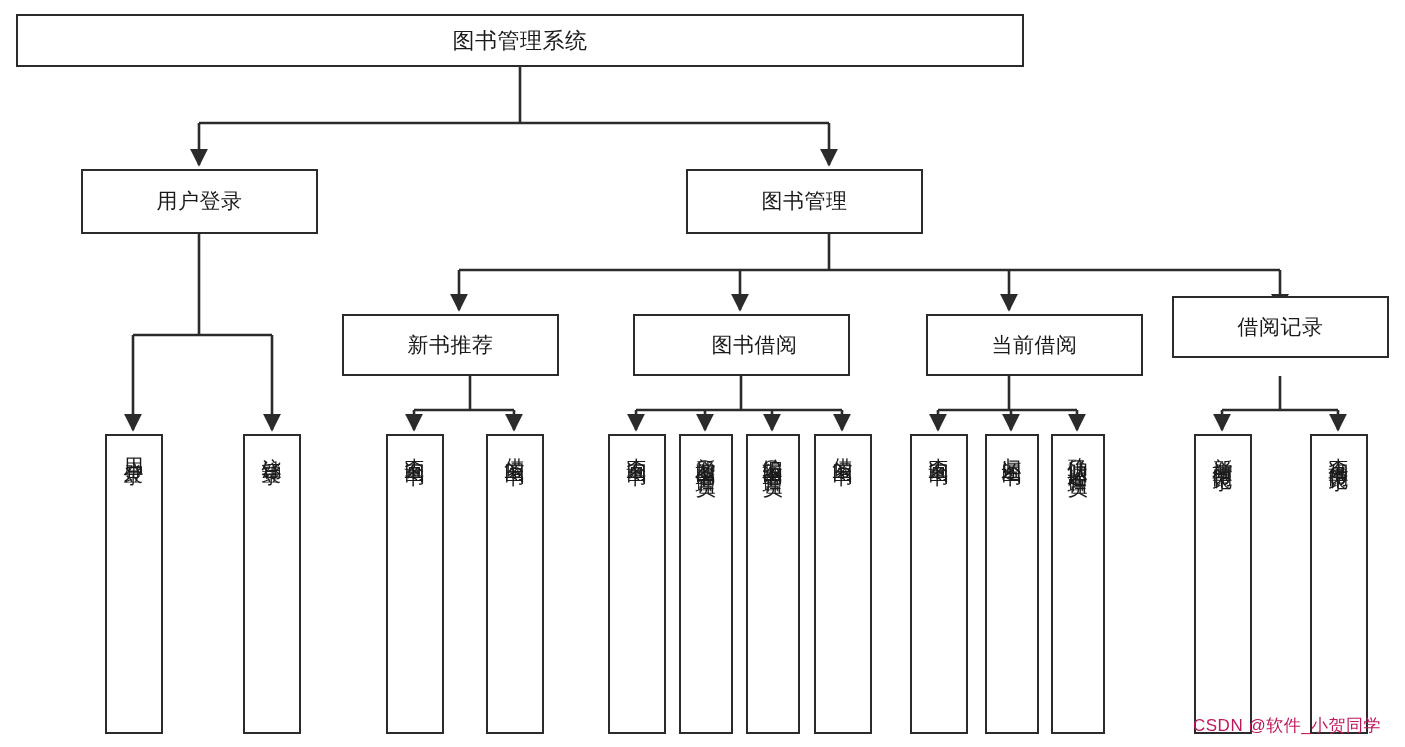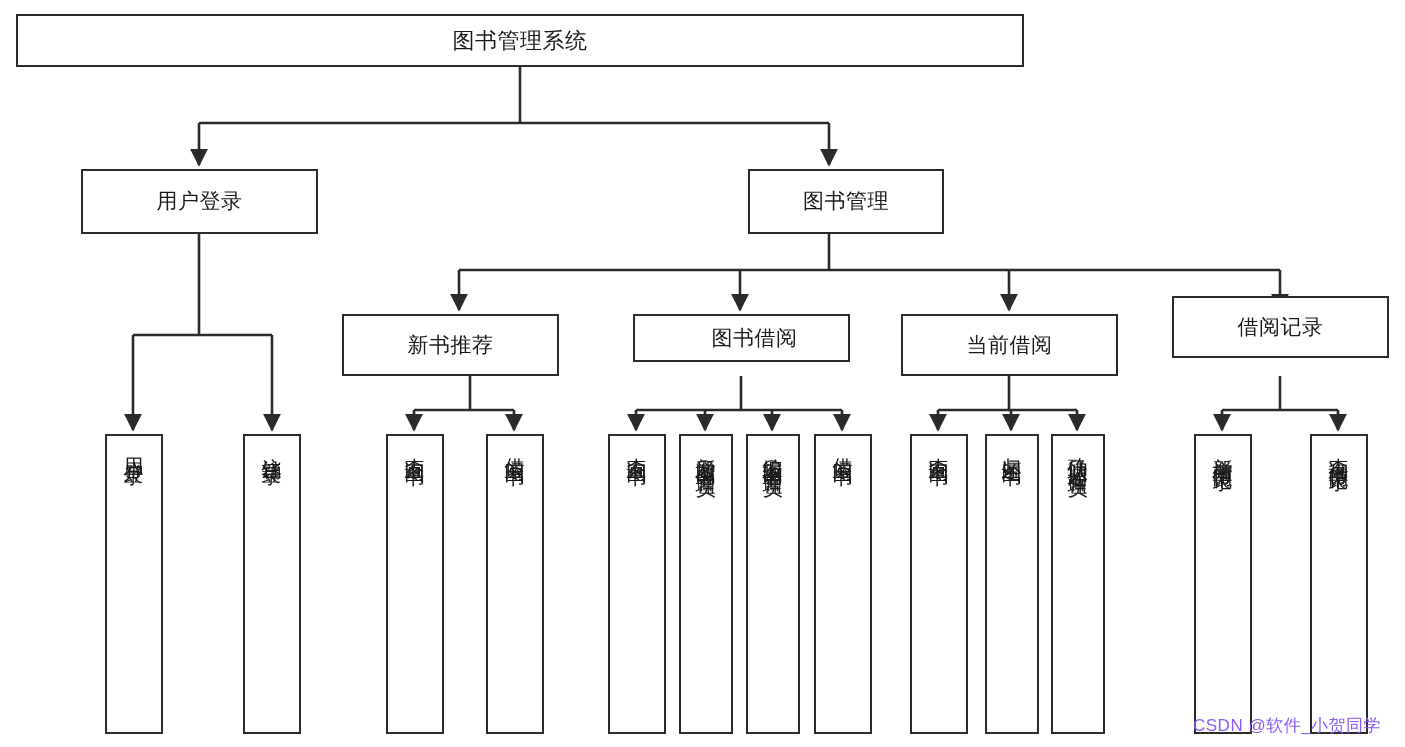--- a/index.html
+++ b/index.html
@@ -118,30 +118,30 @@
   </svg>
 
   <div class="node root" id="node-root" style="left: 16px; top: 14px; width: 1008px; height: 53px;">
     <span class="label">图书管理系统</span>
   </div>
 
   <div id="node-layer">
       <div class="node" style="left: 81px; top: 169px; width: 237px; height: 65px;">
         <span class="label">用户登录</span>
       </div>
-      <div class="node" style="left: 748px; top: 169px; width: 196px; height: 65px;">
+      <div class="node" style="left: 686px; top: 169px; width: 237px; height: 65px;">
         <span class="label">图书管理</span>
       </div>
       <div class="node" style="left: 342px; top: 314px; width: 217px; height: 62px;">
         <span class="label">新书推荐</span>
       </div>
-      <div class="node" style="left: 633px; top: 314px; width: 217px; height: 48px; padding-left: 26px;">
+      <div class="node" style="left: 633px; top: 314px; width: 217px; height: 62px; padding-left: 26px;">
         <span class="label">图书借阅</span>
       </div>
-      <div class="node" style="left: 901px; top: 314px; width: 217px; height: 62px;">
+      <div class="node" style="left: 926px; top: 314px; width: 217px; height: 62px;">
         <span class="label">当前借阅</span>
       </div>
       <div class="node" style="left: 1172px; top: 296px; width: 217px; height: 62px;">
         <span class="label">借阅记录</span>
       </div>
       <div class="node vertical" style="left: 105px; top: 434px; width: 58px; height: 300px;">
         <span class="label">用户登录</span>
       </div>
       <div class="node vertical" style="left: 243px; top: 434px; width: 58px; height: 300px;">
         <span class="label">注销登录</span>
@@ -174,15 +174,15 @@
         <span class="label">确认归还（管理员）</span>
       </div>
       <div class="node vertical" style="left: 1194px; top: 434px; width: 58px; height: 300px;">
         <span class="label">新增借阅记录</span>
       </div>
       <div class="node vertical" style="left: 1310px; top: 434px; width: 58px; height: 300px;">
         <span class="label">查询借阅记录</span>
       </div>
     </div>
 
-  <div class="watermark" style="left: 1193px; top: 714px; color: #8b5cf6;">CSDN @软件_小贺同学</div>
+  <div class="watermark" style="left: 1193px; top: 714px; color: #be185d;">CSDN @软件_小贺同学</div>
 
 </div>
 
 </body></html>

